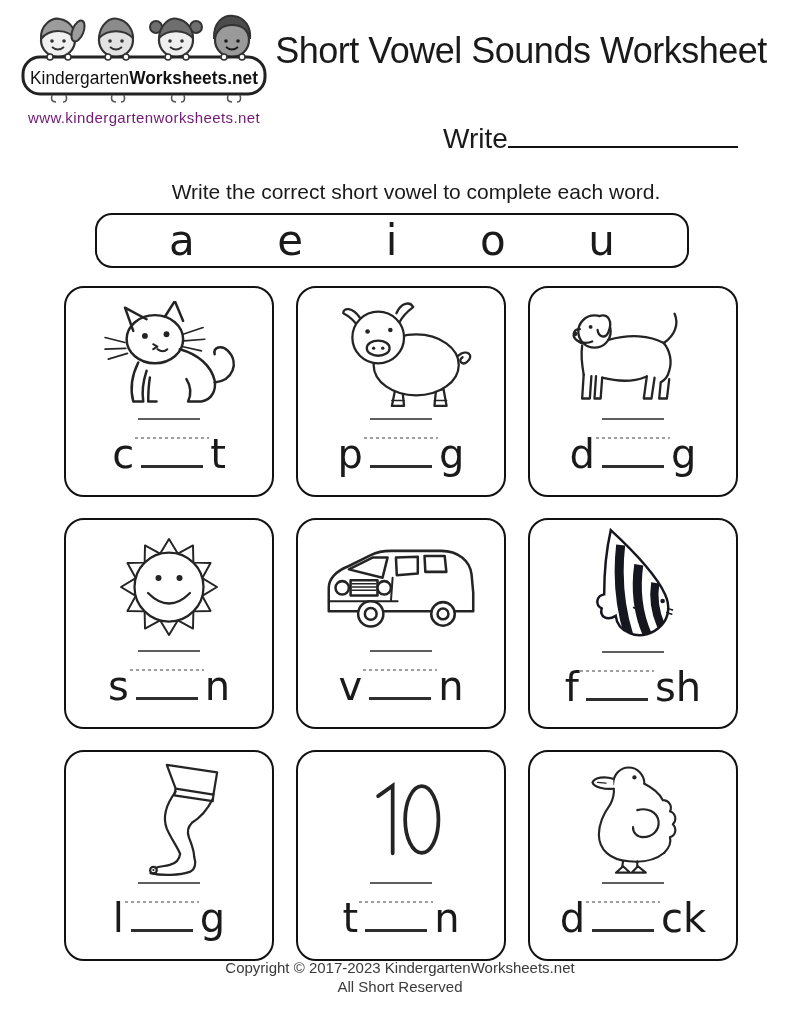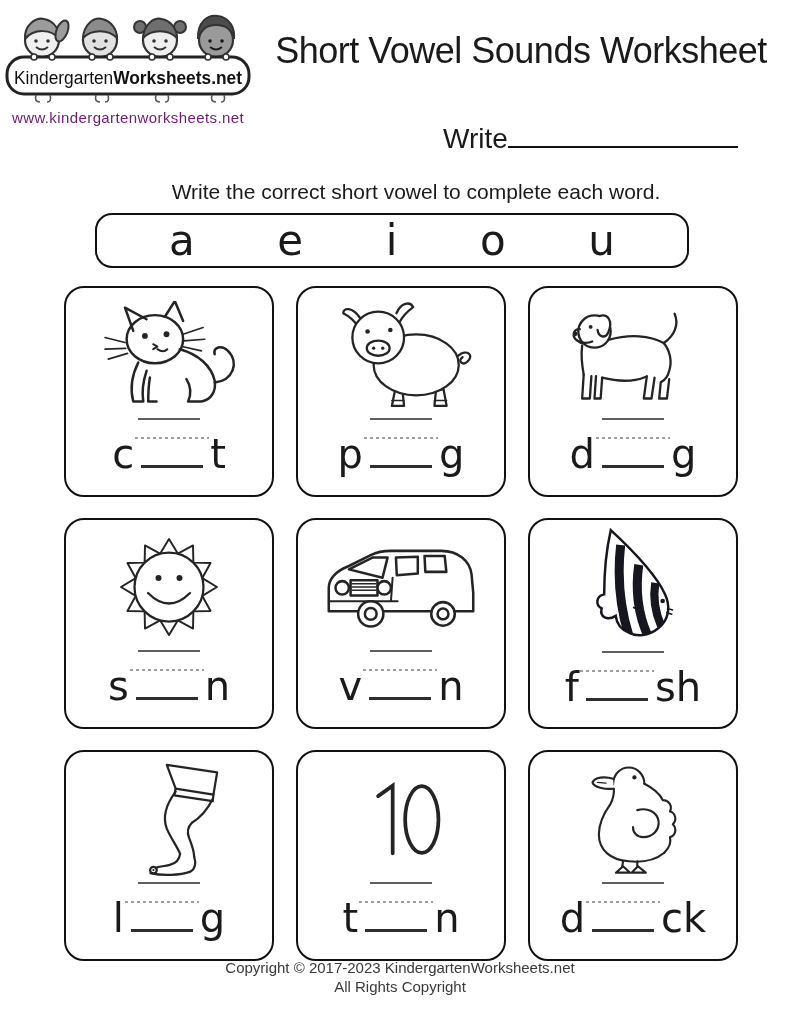--- a/index.html
+++ b/index.html
@@ -1,20 +1,20 @@
 <!DOCTYPE html>
 <html><head>
 <meta charset="utf-8">
 <style>
   html,body{margin:0;padding:0;background:#fff;}
   body{width:800px;height:1035px;position:relative;overflow:hidden;
        font-family:"Liberation Sans",sans-serif;color:#1a1a1a;}
 
   
-  .logo-wrap{position:absolute;left:4px;top:12px;width:248px;}
+  .logo-wrap{position:absolute;left:20px;top:12px;width:248px;}
   .site-url{width:248px;text-align:center;font-size:15px;letter-spacing:.4px;
             color:#701a75;margin-top:1px;}
   .title{position:absolute;left:266px;top:30px;width:510px;text-align:center;
          font-family:Liberation Sans, sans-serif;font-size:36px;letter-spacing:-0.5px;
          white-space:nowrap;}
   .name-row{position:absolute;left:443px;top:116px;font-size:28px;white-space:nowrap;}
   .name-underline{display:inline-block;width:230px;height:30px;
                   border-bottom:2.5px solid #111;}
 
   
@@ -343,14 +343,14 @@
     <div class="word-row">
       <span class="letter">d</span>
       <span class="blank"></span>
       <span class="letter">ck</span>
     </div>
   </div>
   </div>
 
 <div class="footer">
   <div>Copyright © 2017-2023 KindergartenWorksheets.net</div>
-  <div>All Rights Copyright</div>
+  <div>All Short Reserved</div>
 </div>
 
 </body></html>

